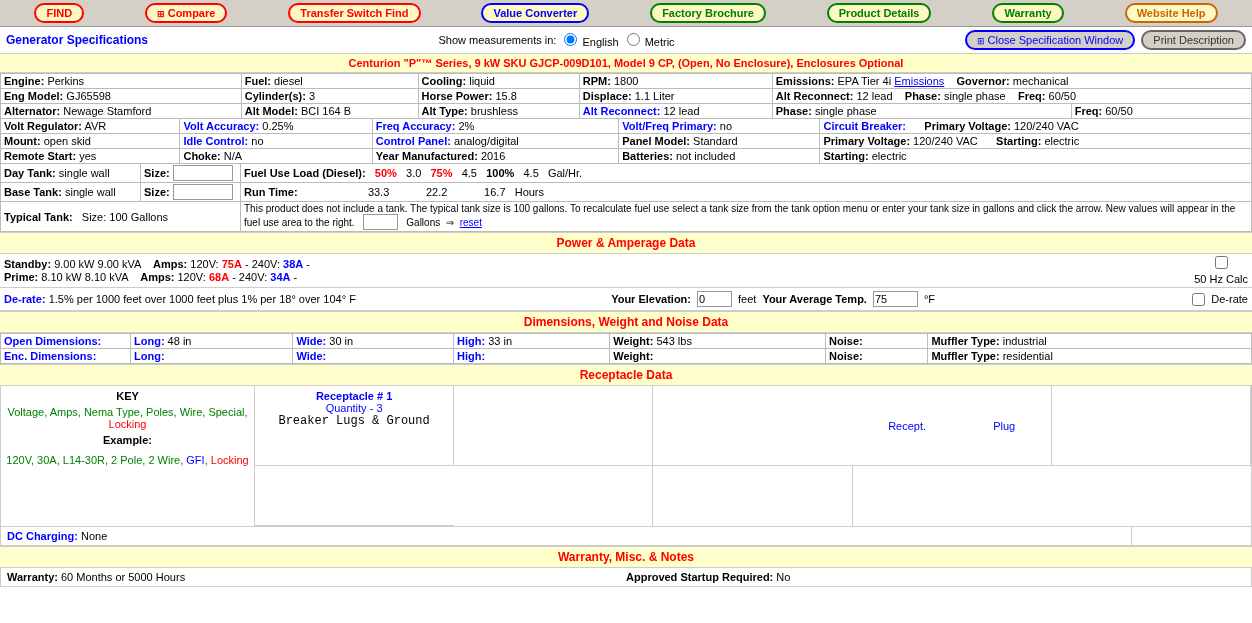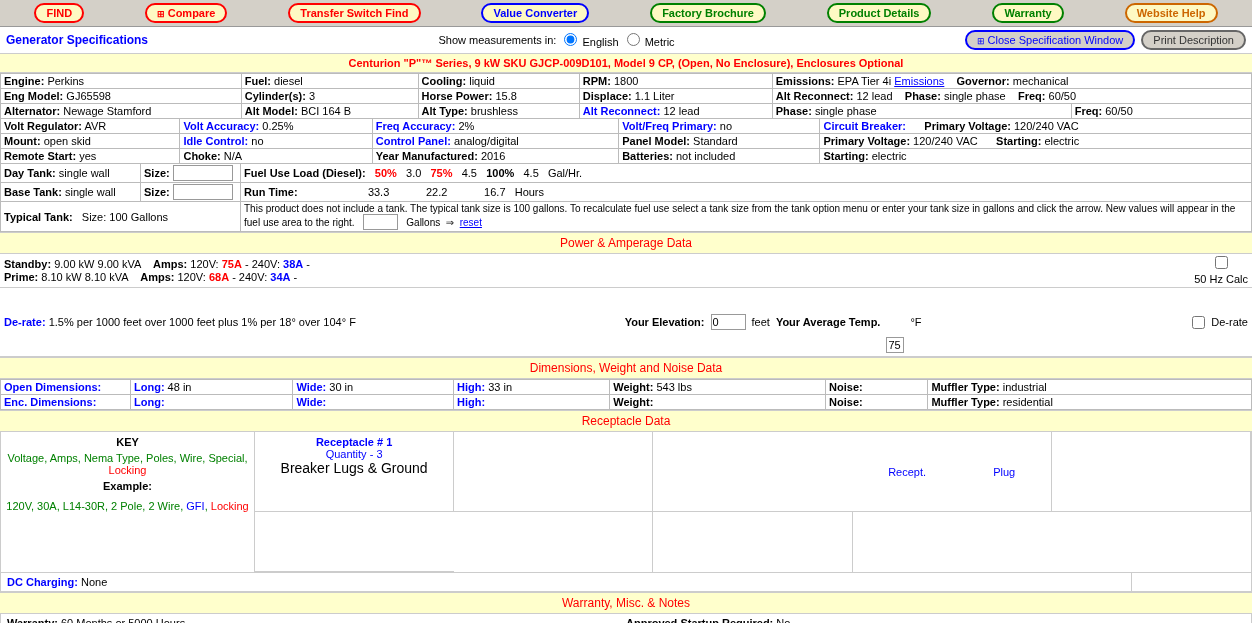--- a/index.html
+++ b/index.html
@@ -33,21 +33,21 @@
       border: 2px solid #666; border-radius: 12px; padding: 2px 10px;
       font-size: 11px; color: #333; cursor: pointer; background: #d4d0c8;
     }
 
     .model-title {
       background: #ffffcc; text-align: center; color: red; font-weight: bold;
       padding: 3px; font-size: 11px; border-top: 1px solid #ccc; border-bottom: 1px solid #ccc;
     }
 
     .section-header {
-      background: #ffffcc; text-align: center; color: red; font-weight: normal;
+      background: #ffffcc; text-align: center; color: red; font-weight: bold;
       padding: 3px; font-size: 12px; border-top: 1px solid #ccc; border-bottom: 1px solid #ccc;
     }
 
     .blue-text { color: blue; }
     .red-text { color: red; }
     .bold { font-weight: bold; }
 
     input[type="radio"] { margin: 0 2px; }
     input[type="text"] { width: 40px; font-size: 11px; border: 1px solid #999; padding: 1px; }
     input[type="checkbox"] { margin: 0 2px; }
@@ -370,21 +370,21 @@
 <div style="display:flex; align-items:center; gap:8px; padding:3px 4px; font-size:11px; border-bottom:1px solid #ccc; justify-content:space-between;">
   <div>
     <span class="bold blue-text">De-rate:</span>
     <span>1.5% per 1000 feet over 1000 feet plus 1% per 18° over 104° F</span>
   </div>
   <div style="display:flex; align-items:center; gap:6px;">
     <span class="bold">Your Elevation:</span>
     <input type="text" style="width: 35px;" value="0">
     <span>feet</span>
     <span class="bold">Your Average Temp.</span>
-    <input type="text" style="width: 18px; margin-top: 46px;" value="75">
+    <input type="text" style="width: 45px;" value="75">
     <span>°F</span>
   </div>
   <div style="display:flex; align-items:center; gap:4px;">
     <input type="checkbox" style="">
     <span>De-rate</span>
   </div>
 </div>
 
 <div class="section-header">Dimensions, Weight and Noise Data</div>
 <table class="main">
@@ -458,21 +458,21 @@
     </div>
     <div>
       <span style="color:green;">120V, 30A, L14-30R, 2 Pole, 2 Wire, </span><span style="color:blue;">GFI</span><span style="color:green;">, </span><span style="color:red;">Locking</span>
     </div>
   </div>
 
   <div style="flex:1; display:grid; grid-template-columns: 1fr 1fr 1fr 1fr 1fr;">
     <div style="border-right:1px solid #ccc; border-bottom:1px solid #ccc; padding:4px; min-height:80px;">
       <div style="color:blue; font-weight:bold; text-align:center;">Receptacle # 1</div>
       <div style="color:blue; text-align:center;">Quantity - 3</div>
-      <div style="text-align:center; font-size:14px;">Breaker Lugs &amp; Ground</div>
+      <div style="text-align:center; font-size:12px;font-family:Liberation Mono, monospace;">Breaker Lugs &amp; Ground</div>
     </div>
     <div style="border-right:1px solid #ccc; border-bottom:1px solid #ccc; min-height:80px;"></div>
     <div style="border-bottom:1px solid #ccc; min-height:80px;"></div>
     <div style="border-right:1px solid #ccc; border-bottom:1px solid #ccc; display:flex; align-items:center; justify-content:space-around; padding:2px;">
       <span style="color:blue;">Recept.</span>
       <span style="color:blue;">Plug</span>
     </div>
     <div style="border-right:1px solid #ccc; border-bottom:1px solid #ccc; min-height:20px;"></div>
     <div style="border-bottom:1px solid #ccc; min-height:20px;"></div>
     <div style="border-right:1px solid #ccc; min-height:60px;"></div>

